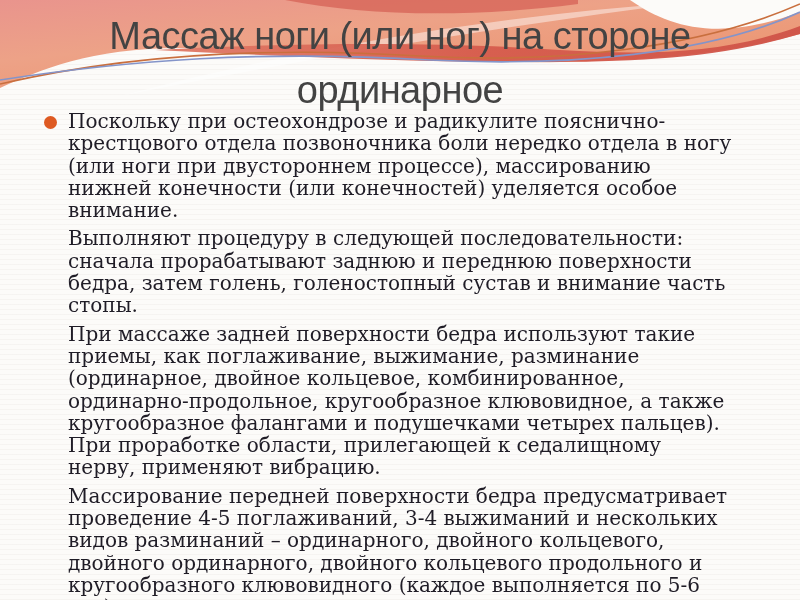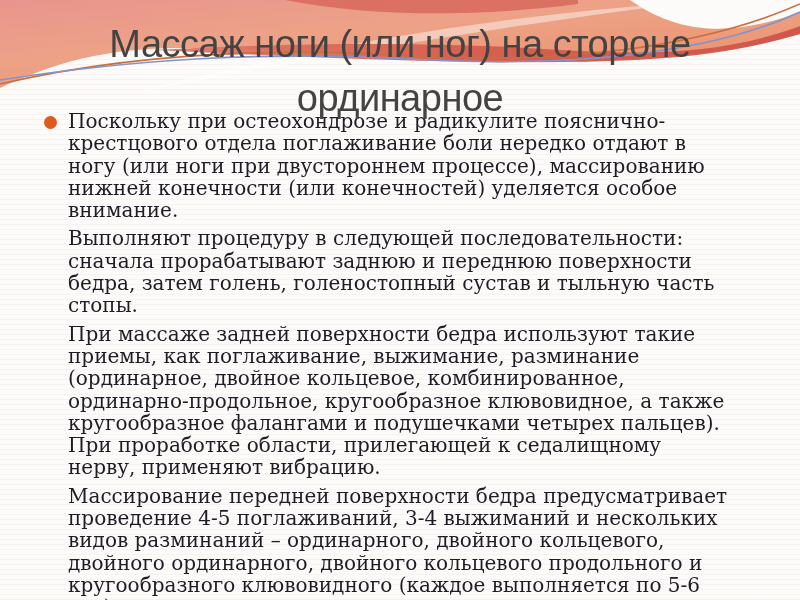--- a/index.html
+++ b/index.html
@@ -27,21 +27,21 @@
     height: 200px;
     pointer-events: none;
   }
   .deco svg { display: block; }
 
   .title {
     position: absolute;
     top: 5px;
     left: 0;
     right: 0;
-    margin: 12px;
+    margin: 4px;
     text-align: center;
     font-family: "Liberation Sans", sans-serif;
     font-weight: 400;
     font-size: 38px;
     line-height: 54px;
     letter-spacing: -0.5px;
     color: #434343;
     z-index: 3;
   }
   .title span { display: block; }
@@ -108,19 +108,19 @@
     </svg>
   </div>
 
   <h1 class="title">
     <span>Массаж ноги (или ног) на стороне</span>
     <span>ординарное</span>
   </h1>
 
   <div class="body-block">
     <span class="bullet"></span>
-    <p>Поскольку при остеохондрозе и радикулите пояснично-крестцового отдела поглаживание боли нередко отдают в ногу (или ноги при двустороннем процессе), массированию нижней конечности (или конечностей) уделяется особое внимание.</p>
-    <p>Выполняют процедуру в следующей последовательности: сначала прорабатывают заднюю и переднюю поверхности бедра, затем голень, голеностопный сустав и тыльную часть стопы.</p>
+    <p>Поскольку при остеохондрозе и радикулите пояснично-крестцового отдела позвоночника боли нередко отдела в ногу (или ноги при двустороннем процессе), массированию нижней конечности (или конечностей) уделяется особое внимание.</p>
+    <p>Выполняют процедуру в следующей последовательности: сначала прорабатывают заднюю и переднюю поверхности бедра, затем голень, голеностопный сустав и внимание часть стопы.</p>
     <p>При массаже задней поверхности бедра используют такие приемы, как поглаживание, выжимание, разминание (ординарное, двойное кольцевое, комбинированное, ординарно-продольное, кругообразное клювовидное, а также кругообразное фалангами и подушечками четырех пальцев). При проработке области, прилегающей к седалищному нерву, применяют вибрацию.</p>
     <p>Массирование передней поверхности бедра предусматривает проведение 4-5 поглаживаний, 3-4 выжиманий и нескольких видов разминаний – ординарного, двойного кольцевого, двойного ординарного, двойного кольцевого продольного и кругообразного клювовидного (каждое выполняется по 5-6 раз).</p>
   </div>
 
 </div>
 
 </body></html>

